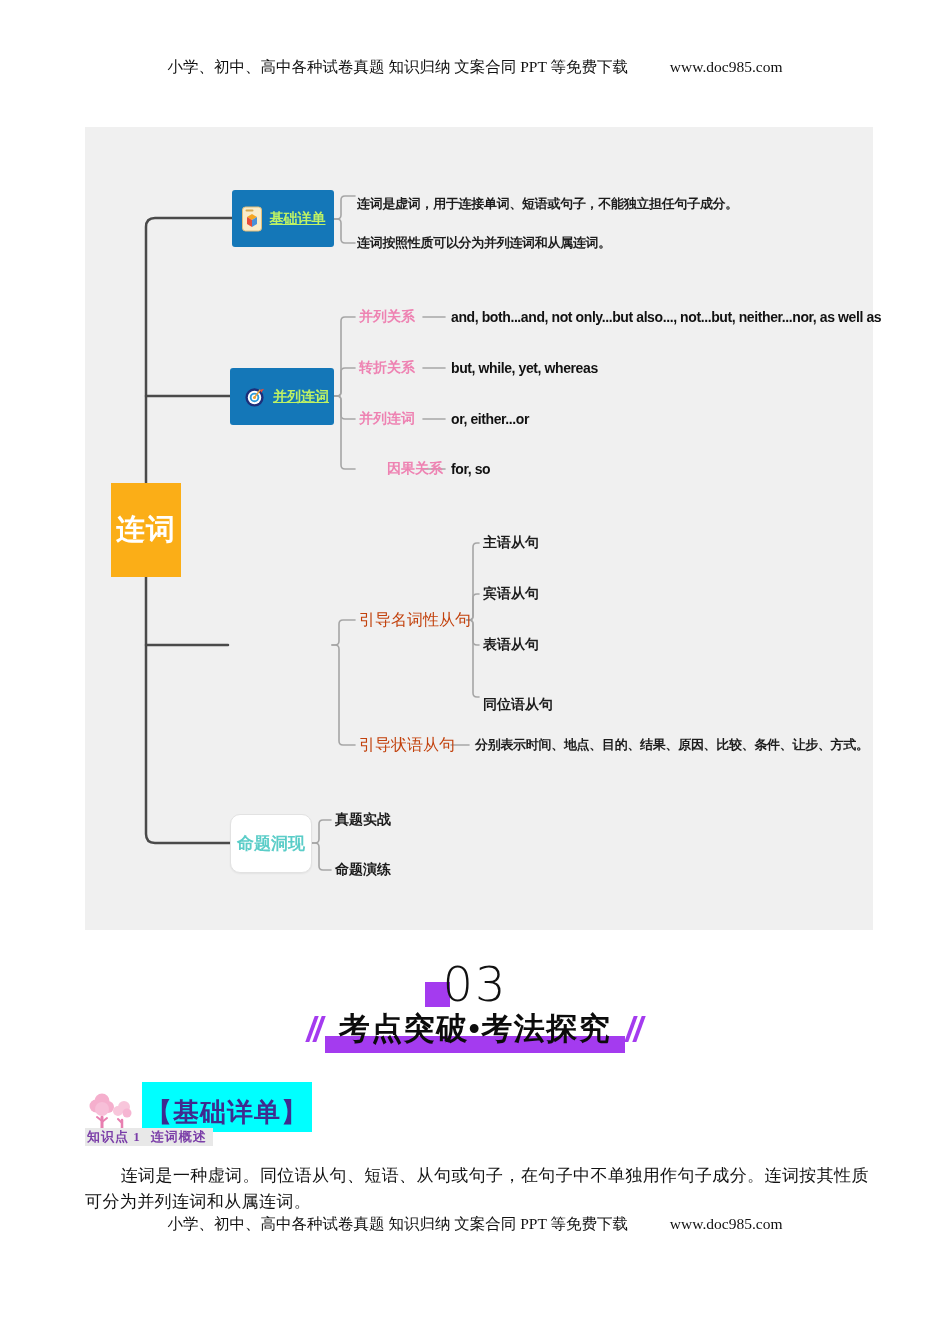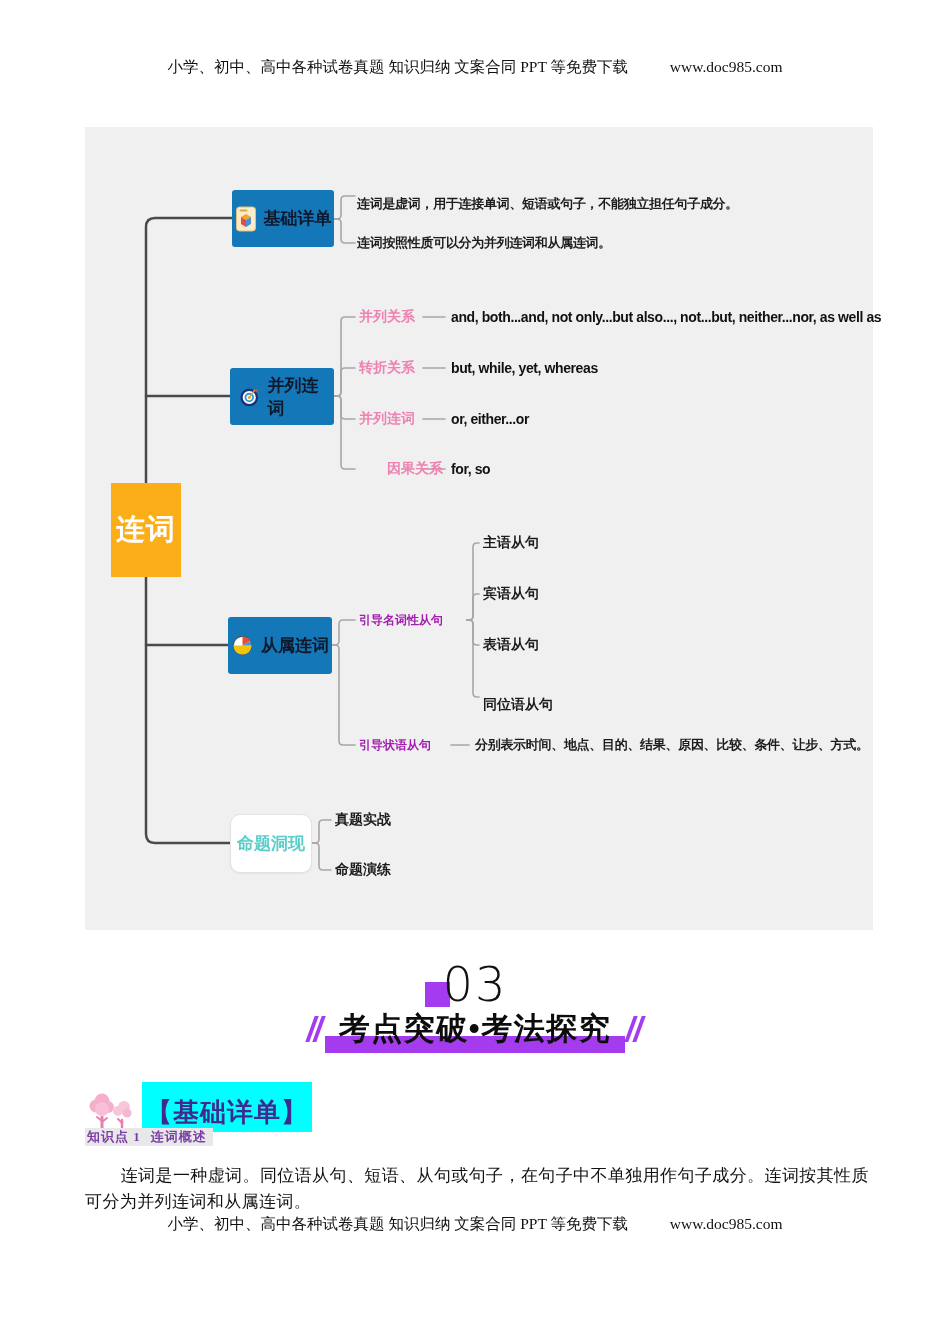--- a/index.html
+++ b/index.html
@@ -24,32 +24,32 @@
   .mm-abs { position:absolute; transform:translateY(-50%); white-space:nowrap; z-index:2; }
   .root-node {
     position:absolute; left:26px; top:356px; width:70px; height:94px; z-index:3;
     background:#FBAE17; display:flex; align-items:center; justify-content:center;font-family:Liberation Serif, serif;
   }
   .root-node .txt { color:#fff; font-size:29px; font-weight:700; letter-spacing:1px; }
   .blue-node {
     position:absolute; z-index:3; background:#1477B8; border-radius:3px;
     display:flex; align-items:center; justify-content:center; gap:7px;
   }
-  .blue-node .txt { color:#0f172a; font-size:17px; font-weight:700; }
+  .blue-node .txt { color:#bef264; font-size:14px; font-weight:700;text-decoration:underline; }
   .white-node {
     position:absolute; z-index:3; background:#ffffff; border:1px solid #e2e2e2; border-radius:10px;
     display:flex; align-items:center; justify-content:center;
     box-shadow:0 1px 2px rgba(0,0,0,0.06);
   }
   .white-node .txt { color:#5BCDC8; font-size:17px; font-weight:700; }
   .mm-item  { font-size:13px; font-weight:700; color:#1c1c1c; letter-spacing:-0.3px; }
   .mm-pink  { font-size:14px; font-weight:700; color:#EE82B2; }
   .mm-words { font-size:14px; font-weight:700; color:#111; letter-spacing:-0.4px; }
   .mm-leaf  { font-size:14px; font-weight:700; color:#1c1c1c; }
-  .mm-sub   { font-size:12px; font-weight:700; color:#a21caf; }
+  .mm-sub   { font-size:16px; font-weight:400; color:#c2410c; }
   .mm-desc  { font-size:13px; font-weight:700; color:#1c1c1c; letter-spacing:-0.3px; }
   
   .section-number {
     position:absolute; top:956px; left:0; width:950px; text-align:center; z-index:2;
   }
   .section-number .numwrap { position:relative; display:inline-block; }
   .section-number .sq {
     position:absolute; left:-17px; bottom:5px; width:25px; height:25px;
     background:#A43BEF; z-index:0;
   }
@@ -178,29 +178,20 @@
     </div>
     <div class="mm-abs mm-pink" style="left:274px;top:190px;">并列关系</div>
     <div class="mm-abs mm-words" style="left:366px;top:190px;">and, both...and, not only...but also..., not...but, neither...nor, as well as</div>
     <div class="mm-abs mm-pink" style="left:274px;top:241px;">转折关系</div>
     <div class="mm-abs mm-words" style="left:366px;top:241px;">but, while, yet, whereas</div>
     <div class="mm-abs mm-pink" style="left:274px;top:292px;">并列连词</div>
     <div class="mm-abs mm-words" style="left:366px;top:292px;">or, either...or</div>
     <div class="mm-abs mm-pink" style="left:274px;top:342px;margin-left:28px;">因果关系</div>
     <div class="mm-abs mm-words" style="left:366px;top:342px;">for, so</div>
 
-    <div class="blue-node" style="left:143px;top:490px;width:104px;height:57px;">
-      <svg width="23" height="23" viewBox="0 0 24 24">
-        <circle cx="12" cy="12" r="9.5" fill="#ffffff" stroke="#444" stroke-width="1"></circle>
-        <path d="M12,12 L12,2.5 A9.5,9.5 0 0,1 20.2,7.3 Z" fill="#E74C3C"></path>
-        <path d="M12,12 L2.5,12 A9.5,9.5 0 0,0 21.5,12 Z" fill="#F1C40F"></path>
-        <path d="M12,12 L20.2,7.3 A9.5,9.5 0 0,1 21.5,12 Z" fill="#4A90D9"></path>
-      </svg>
-      <span class="txt">从属连词</span>
-    </div>
     <div class="mm-abs mm-sub" style="left:274px;top:493px;">引导名词性从句</div>
     <div class="mm-abs mm-leaf" style="left:398px;top:416px;">主语从句</div>
     <div class="mm-abs mm-leaf" style="left:398px;top:467px;">宾语从句</div>
     <div class="mm-abs mm-leaf" style="left:398px;top:518px;">表语从句</div>
     <div class="mm-abs mm-leaf" style="left:398px;top:570px;margin-top:8px;">同位语从句</div>
     <div class="mm-abs mm-sub" style="left:274px;top:618px;">引导状语从句</div>
     <div class="mm-abs mm-desc" style="left:390px;top:618px;">分别表示时间、地点、目的、结果、原因、比较、条件、让步、方式。</div>
 
     <div class="white-node" style="left:145px;top:687px;width:82px;height:59px;">
       <span class="txt">命题洞现</span>

